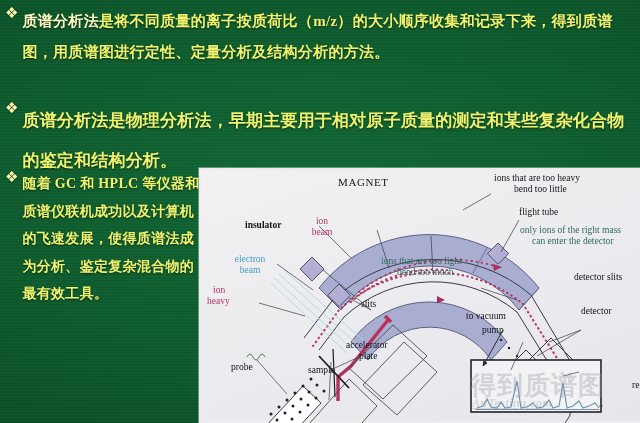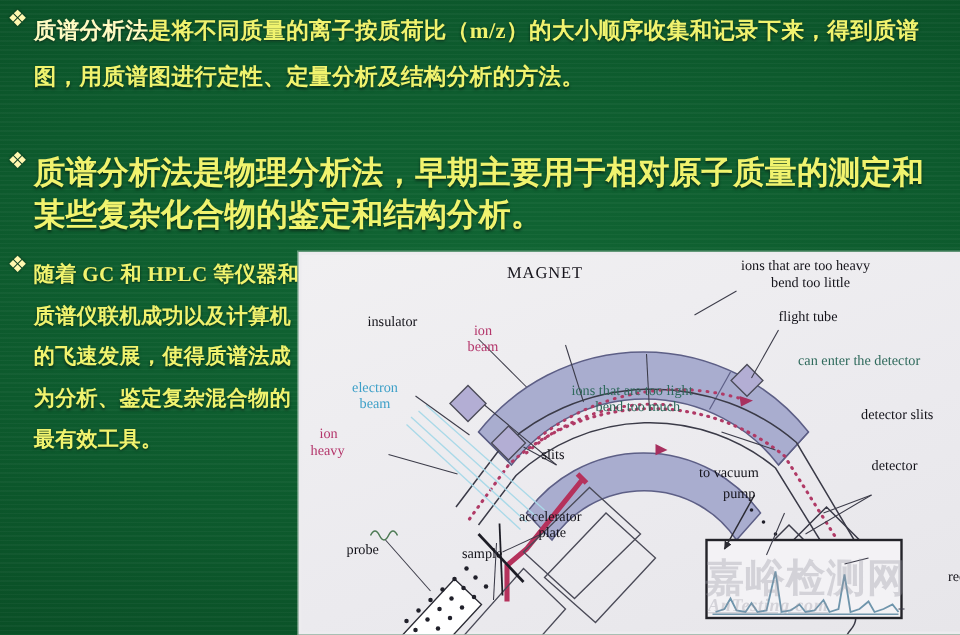--- a/index.html
+++ b/index.html
@@ -31,21 +31,21 @@
   }
   .btext{
     font-family:"Liberation Serif","DejaVu Serif",serif;
     color:#f0f36e;text-shadow:0 1px 2px rgba(0,0,0,.55);
     font-weight:600;
   }
   #b1{left:5px;top:6px;width:632px;}
   #b1 .btext{font-size:15px;line-height:31px;letter-spacing:.3px;}
   #b1 .hl{color:#fffbc2;font-weight:700;}
   #b2{left:5px;top:101px;width:632px;}
-  #b2 .btext{font-size:21px;line-height:28px;letter-spacing:.2px;}
+  #b2 .btext{font-size:17px;line-height:40px;letter-spacing:.2px;}
   #b3{left:5px;top:170px;width:195px;}
   #b3 .btext{font-size:14px;line-height:27.5px;letter-spacing:.3px;}
 
   
   #panel{
     position:absolute;left:199px;top:168px;width:441px;height:255px;
     background:#edecef;
     box-shadow:0 0 0 1px rgba(255,255,255,.35);
     overflow:hidden;
   }
@@ -234,21 +234,21 @@
         </g>
 
         <path d="M302,160 L282,196" stroke="#2b2b33" stroke-width="1" fill="none" marker-end="url(#ar)"></path>
       </svg>
 
       <div class="lbl magnetword" style="left:137px;top:7px;">MAGNET</div>
 
       <div class="lbl mag ctr" style="left:101px;top:46px;width:40px;">ion</div>
       <div class="lbl mag ctr" style="left:97px;top:57px;width:48px;">beam</div>
 
-      <div class="lbl blk" style="left:44px;top:40px;">insulator</div>
+      <div class="lbl blk" style="left:44px;top:50px;font-weight:bold;">insulator</div>
 
       <div class="lbl cyn ctr" style="left:18px;top:84px;width:62px;">electron</div>
       <div class="lbl cyn ctr" style="left:22px;top:95px;width:54px;">beam</div>
 
       <div class="lbl mag" style="left:12px;top:115px;">ion</div>
       <div class="lbl mag" style="left:6px;top:126px;">heavy</div>
 
       <div class="lbl blk" style="left:30px;top:192px;">probe</div>
       <div class="lbl blk" style="left:107px;top:195px;">sample</div>
       <div class="lbl blk" style="left:160px;top:129px;">slits</div>
@@ -257,30 +257,31 @@
       <div class="lbl blk" style="left:158px;top:181px;">plate</div>
 
       <div class="lbl blk" style="left:293px;top:3px;">ions that are too heavy</div>
       <div class="lbl blk" style="left:313px;top:14px;">bend too little</div>
 
       <div class="lbl grn" style="left:180px;top:86px;">ions that are too light</div>
       <div class="lbl grn" style="left:196px;top:97px;">bend too much</div>
 
       <div class="lbl blk" style="left:318px;top:37px;">flight tube</div>
 
+      <div class="lbl grn" style="left:319px;top:55px;">only ions of the right mass</div>
       <div class="lbl grn" style="left:331px;top:66px;">can enter the detector</div>
 
       <div class="lbl blk" style="left:373px;top:102px;">detector slits</div>
       <div class="lbl blk" style="left:380px;top:136px;">detector</div>
 
       <div class="lbl blk" style="left:265px;top:141px;text-align:center;">to vacuum</div>
       <div class="lbl blk" style="left:281px;top:155px;">pump</div>
 
       <div class="lbl blk" style="left:402px;top:210px;margin-left:29px;">recorder</div>
     </div>
   </div>
 
   <div id="wm">
-    <div class="wm-cn">嘉峪检测网</div>
+    <div class="wm-cn">得到质谱图</div>
     <div class="wm-en">AnTesting.com</div>
   </div>
 
 </div>
 
 </body></html>

